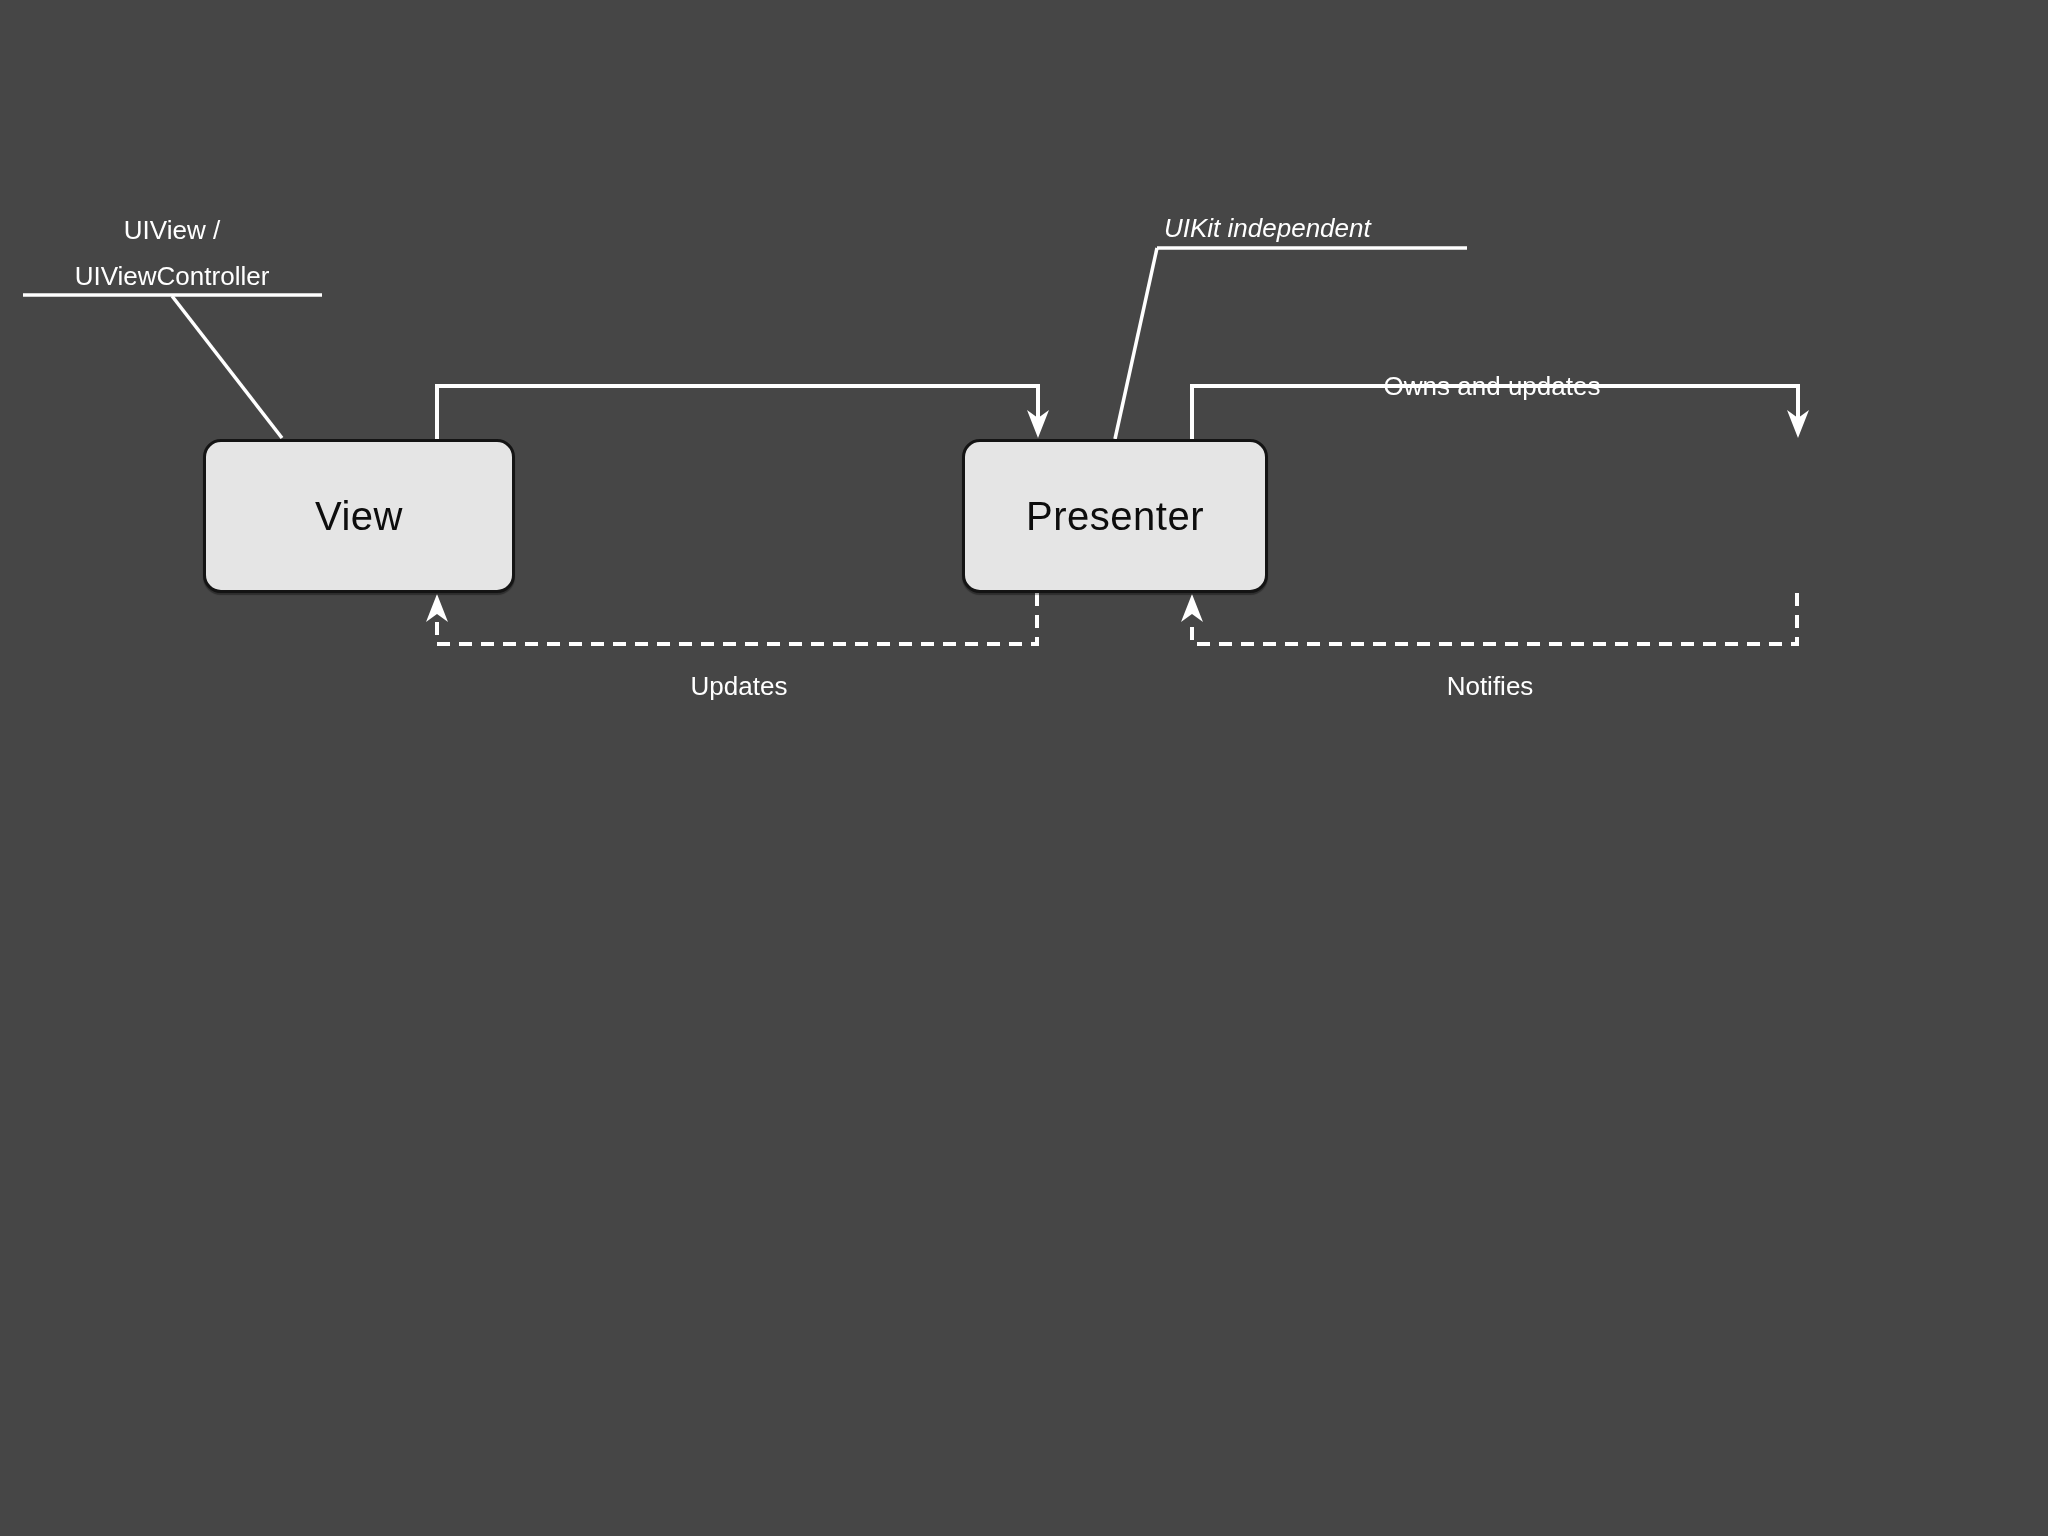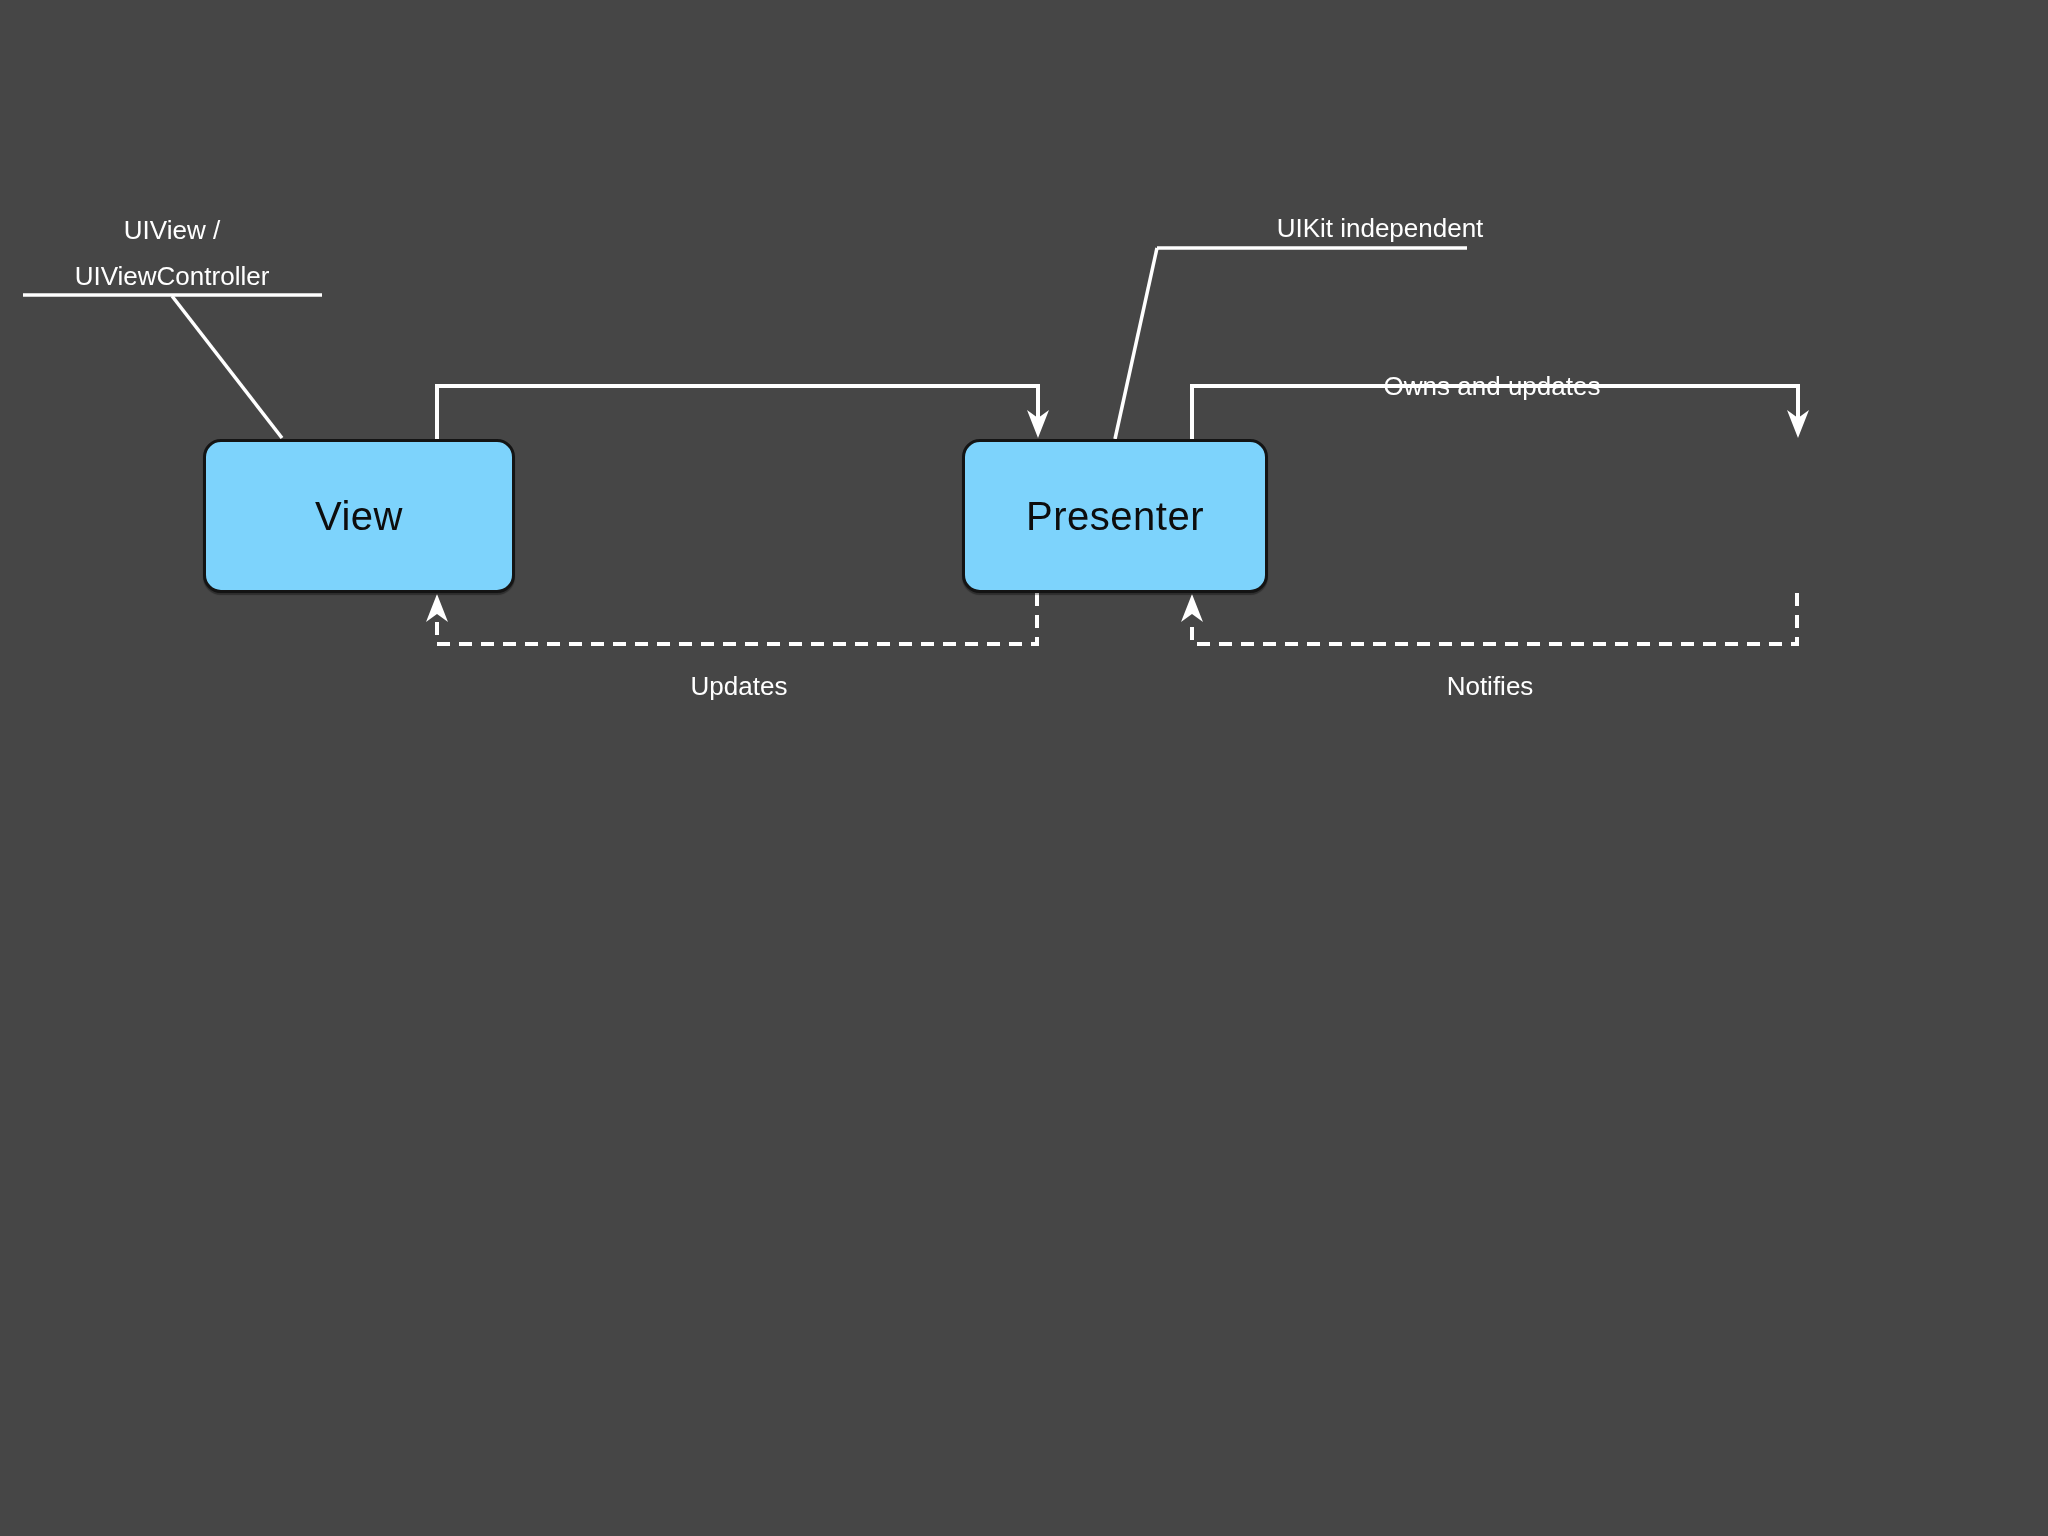--- a/index.html
+++ b/index.html
@@ -14,21 +14,21 @@
     width: 2048px; height: 1536px;
     background: #464646;
   }
   .wires {
     position: absolute; left: 0; top: 0;
     width: 2048px; height: 1536px;
   }
   .node {
     position: absolute;
     height: 154px;
-    background: #7dd3fc;
+    background: #e5e5e5;
     border: 3px solid #141414;
     border-radius: 18px;
     box-sizing: border-box;
     display: flex;
     align-items: center;
     justify-content: center;
     box-shadow: 0 2px 1px rgba(0,0,0,0.35);
   }
   .node .title {
     color: #0d0d0d;
@@ -47,21 +47,21 @@
     line-height: 46px;
     text-align: center;
     white-space: nowrap;
   }
   .lbl-owns-send { left: 537px;  top: 285px; width: 400px; }
   .lbl-owns-upd  { left: 1292px; top: 335px; width: 400px; margin-top: 28px; }
   .lbl-updates   { left: 589px;  top: 663px; width: 300px; }
   .lbl-notifies  { left: 1340px; top: 663px; width: 300px; }
 
   .lbl-uiview { left: 10px; top: 207px; width: 324px; }
-  .lbl-uikit  { left: 1220px; top: 205px; width: 320px; text-align: center; }
+  .lbl-uikit  { left: 1164px; top: 205px; width: 320px; text-align: left; font-style: italic; }
   .lbl span { display: block; }
 </style>
 </head>
 <body>
 
 <div class="stage">
 
   <svg class="wires" viewBox="0 0 2048 1536" xmlns="http://www.w3.org/2000/svg">
     <g stroke="#ffffff" stroke-width="4" fill="none">
 

